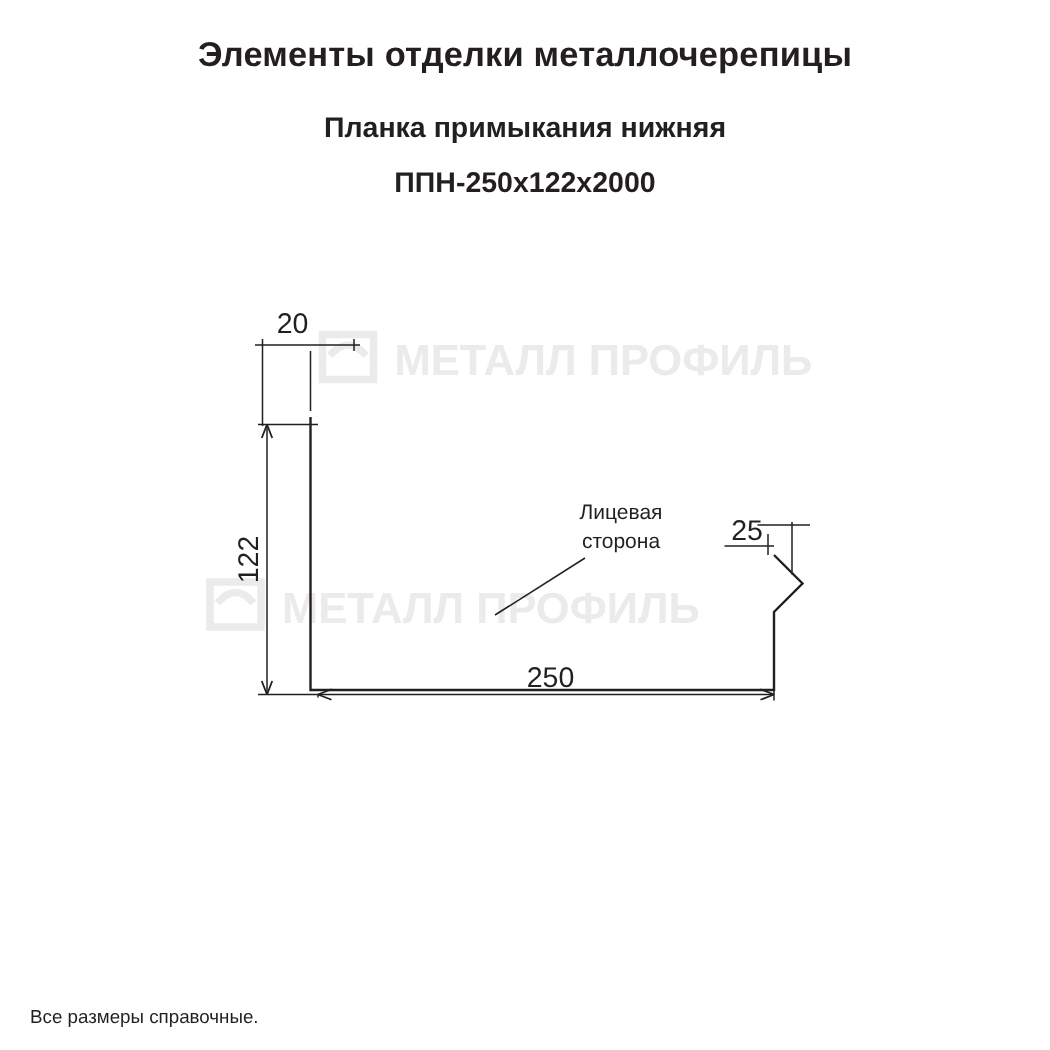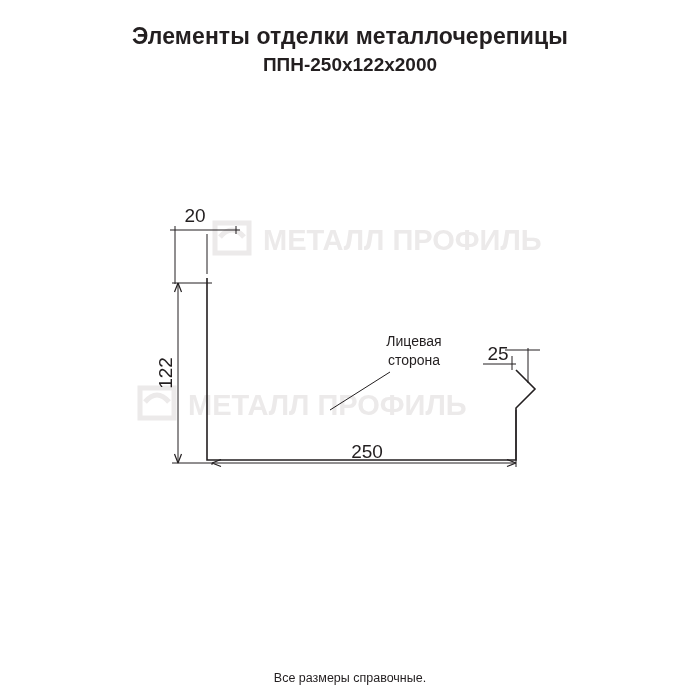--- a/index.html
+++ b/index.html
@@ -35,42 +35,41 @@
   }
   .title-sub {
     font-size: 19px;
     font-weight: bold;
     margin-top: 23px;
     line-height: 26px;
   }
   .title-code {
     font-size: 19px;
     font-weight: bold;
-    margin-top: 2px;
+    margin-top: 11px;
     line-height: 26px;
   }
   .drawing {
     position: absolute;
     top: 170px;
     left: 0;
     width: 700px;
     height: 360px;
   }
   .footer {
     position: absolute;
     left: 20px;
     bottom: 12px;
     width: 660px;
     font-size: 12.5px;
     line-height: 19px;
     color: #231f20;
   }
   .footer div {
     white-space: nowrap;
-    text-align: center;
   }
   svg {
     display: block;
   }
   .wm text {
     font-family: "Liberation Sans", sans-serif;
     font-weight: bold;
     fill: #eceaea;
   }
   .dimtext {
@@ -84,20 +83,21 @@
     fill: #231f20;
   }
 </style>
 </head>
 <body>
 
 <div class="page">
 
   <div class="title-block">
     <div class="title-main">Элементы отделки металлочерепицы</div>
+    <div class="title-sub">Планка примыкания нижняя</div>
     <div class="title-code">ППН-250х122х2000</div>
   </div>
 
   <div class="drawing">
     <svg width="700" height="360" viewBox="0 0 700 360" xmlns="http://www.w3.org/2000/svg">
 
       <g class="wm">
         <g transform="translate(215,75)">
           <rect x="0" y="-22" width="34" height="30" fill="none" stroke="#eceaea" stroke-width="5"></rect>
           <path d="M5 -8 q12 -14 24 0" fill="none" stroke="#eceaea" stroke-width="5"></path>

